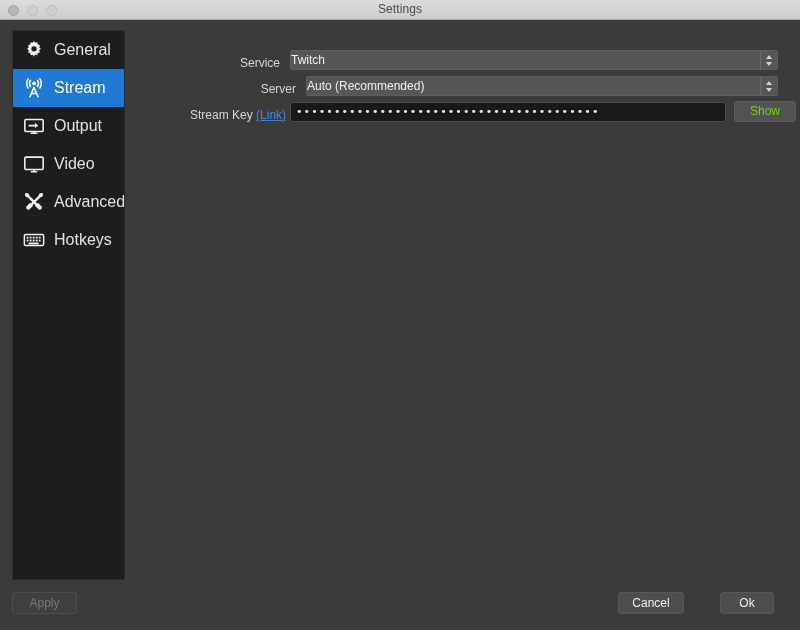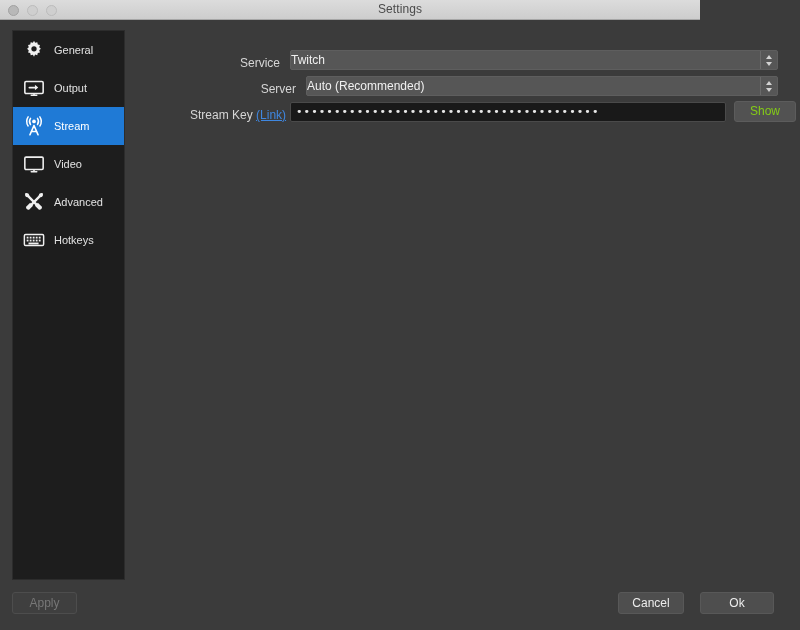--- a/index.html
+++ b/index.html
@@ -19,21 +19,21 @@
     position: relative;
     width: 800px;
     height: 630px;
     background: #3b3b3b;
   }
 
   
   .titlebar {
     position: absolute;
     left: 0; top: 0;
-    width: 700px;
+    width: 800px;
     height: 20px;
     background: linear-gradient(to bottom, #dcdcdc 0%, #cdcdcd 100%);
     border-bottom: 1px solid #a6a6a6;
     box-sizing: border-box;
   }
   .traffic {
     position: absolute;
     top: 5px;
     left: 8px;
     display: flex;
@@ -72,21 +72,21 @@
     overflow: hidden;
   }
   .nav-item {
     position: relative;
     height: 38px;
     display: flex;
     align-items: center;
     padding-left: 9px;
     box-sizing: border-box;
     color: #e2e2e2;
-    font-size: 11px;
+    font-size: 16px;
     cursor: default;
   }
   .nav-item.selected {
     background: #1f7ad6;
     color: #ffffff;
   }
   .nav-icon {
     width: 24px;
     height: 24px;
     flex: 0 0 24px;
@@ -241,21 +241,21 @@
     right: 116px;
     top: 14px;
     width: 66px;
     background: #4e4e4e;
     border: 1px solid #585858;
     color: #ededed;
   }
   .btn-ok {
     right: 26px;
     top: 14px;
-    width: 74px;
+    width: 54px;
     background: #4e4e4e;
     border: 1px solid #585858;
     color: #ededed;
   }
 </style>
 </head>
 <body>
 
 <div class="window">
 
@@ -273,43 +273,43 @@
     <div class="nav-item">
       <span class="nav-icon">
         <svg width="22" height="22" viewBox="0 0 24 24">
           <path fill="#f0f0f0" d="M12 2l1.2 2.2 2.4-.6.5 2.4 2.4.6-.8 2.3 1.8 1.7-1.8 1.7.8 2.3-2.4.6-.5 2.4-2.4-.6L12 19.4l-1.2-2.2-2.4.6-.5-2.4-2.4-.6.8-2.3L4.5 10.6l1.8-1.7-.8-2.3 2.4-.6.5-2.4 2.4.6z"></path>
           <circle cx="12" cy="10.7" r="2.9" fill="#1d1d1d"></circle>
         </svg>
       </span>
       <span class="nav-label">General</span>
     </div>
 
+    <div class="nav-item selected">
+      <span class="nav-icon">
+        <svg width="22" height="22" viewBox="0 0 24 24">
+          <circle cx="12" cy="7" r="2" fill="#ffffff"></circle>
+          <path d="M8.2 3.6a6 6 0 000 6.8M15.8 3.6a6 6 0 010 6.8" stroke="#ffffff" stroke-width="1.6" fill="none" stroke-linecap="round"></path>
+          <path d="M5.6 2a9.2 9.2 0 000 10M18.4 2a9.2 9.2 0 010 10" stroke="#ffffff" stroke-width="1.6" fill="none" stroke-linecap="round"></path>
+          <path d="M12 11.5L7.6 21.5M12 11.5l4.4 10M9 18h6" stroke="#ffffff" stroke-width="1.8" fill="none" stroke-linecap="round"></path>
+        </svg>
+      </span>
+      <span class="nav-label">Stream</span>
+    </div>
+
     <div class="nav-item">
       <span class="nav-icon">
         <svg width="22" height="22" viewBox="0 0 24 24">
           <rect x="2" y="5" width="20" height="13" rx="1.3" fill="none" stroke="#f0f0f0" stroke-width="1.7"></rect>
           <path d="M9 20h6" stroke="#f0f0f0" stroke-width="1.7" stroke-linecap="round"></path>
           <path d="M12 18v2" stroke="#f0f0f0" stroke-width="1.7"></path>
           <path d="M7 11.5h7" stroke="#f0f0f0" stroke-width="2" stroke-linecap="round"></path>
           <path d="M13 8.5l3.6 3-3.6 3z" fill="#f0f0f0"></path>
         </svg>
       </span>
       <span class="nav-label">Output</span>
-    </div>
-
-    <div class="nav-item selected">
-      <span class="nav-icon">
-        <svg width="22" height="22" viewBox="0 0 24 24">
-          <circle cx="12" cy="7" r="2" fill="#ffffff"></circle>
-          <path d="M8.2 3.6a6 6 0 000 6.8M15.8 3.6a6 6 0 010 6.8" stroke="#ffffff" stroke-width="1.6" fill="none" stroke-linecap="round"></path>
-          <path d="M5.6 2a9.2 9.2 0 000 10M18.4 2a9.2 9.2 0 010 10" stroke="#ffffff" stroke-width="1.6" fill="none" stroke-linecap="round"></path>
-          <path d="M12 11.5L7.6 21.5M12 11.5l4.4 10M9 18h6" stroke="#ffffff" stroke-width="1.8" fill="none" stroke-linecap="round"></path>
-        </svg>
-      </span>
-      <span class="nav-label">Stream</span>
     </div>
 
 
     <div class="nav-item">
       <span class="nav-icon">
         <svg width="22" height="22" viewBox="0 0 24 24">
           <rect x="2" y="4.5" width="20" height="13.5" rx="1.3" fill="none" stroke="#f0f0f0" stroke-width="1.7"></rect>
           <path d="M9 20.5h6" stroke="#f0f0f0" stroke-width="1.7" stroke-linecap="round"></path>
           <path d="M12 18v2.5" stroke="#f0f0f0" stroke-width="1.7"></path>
         </svg>

